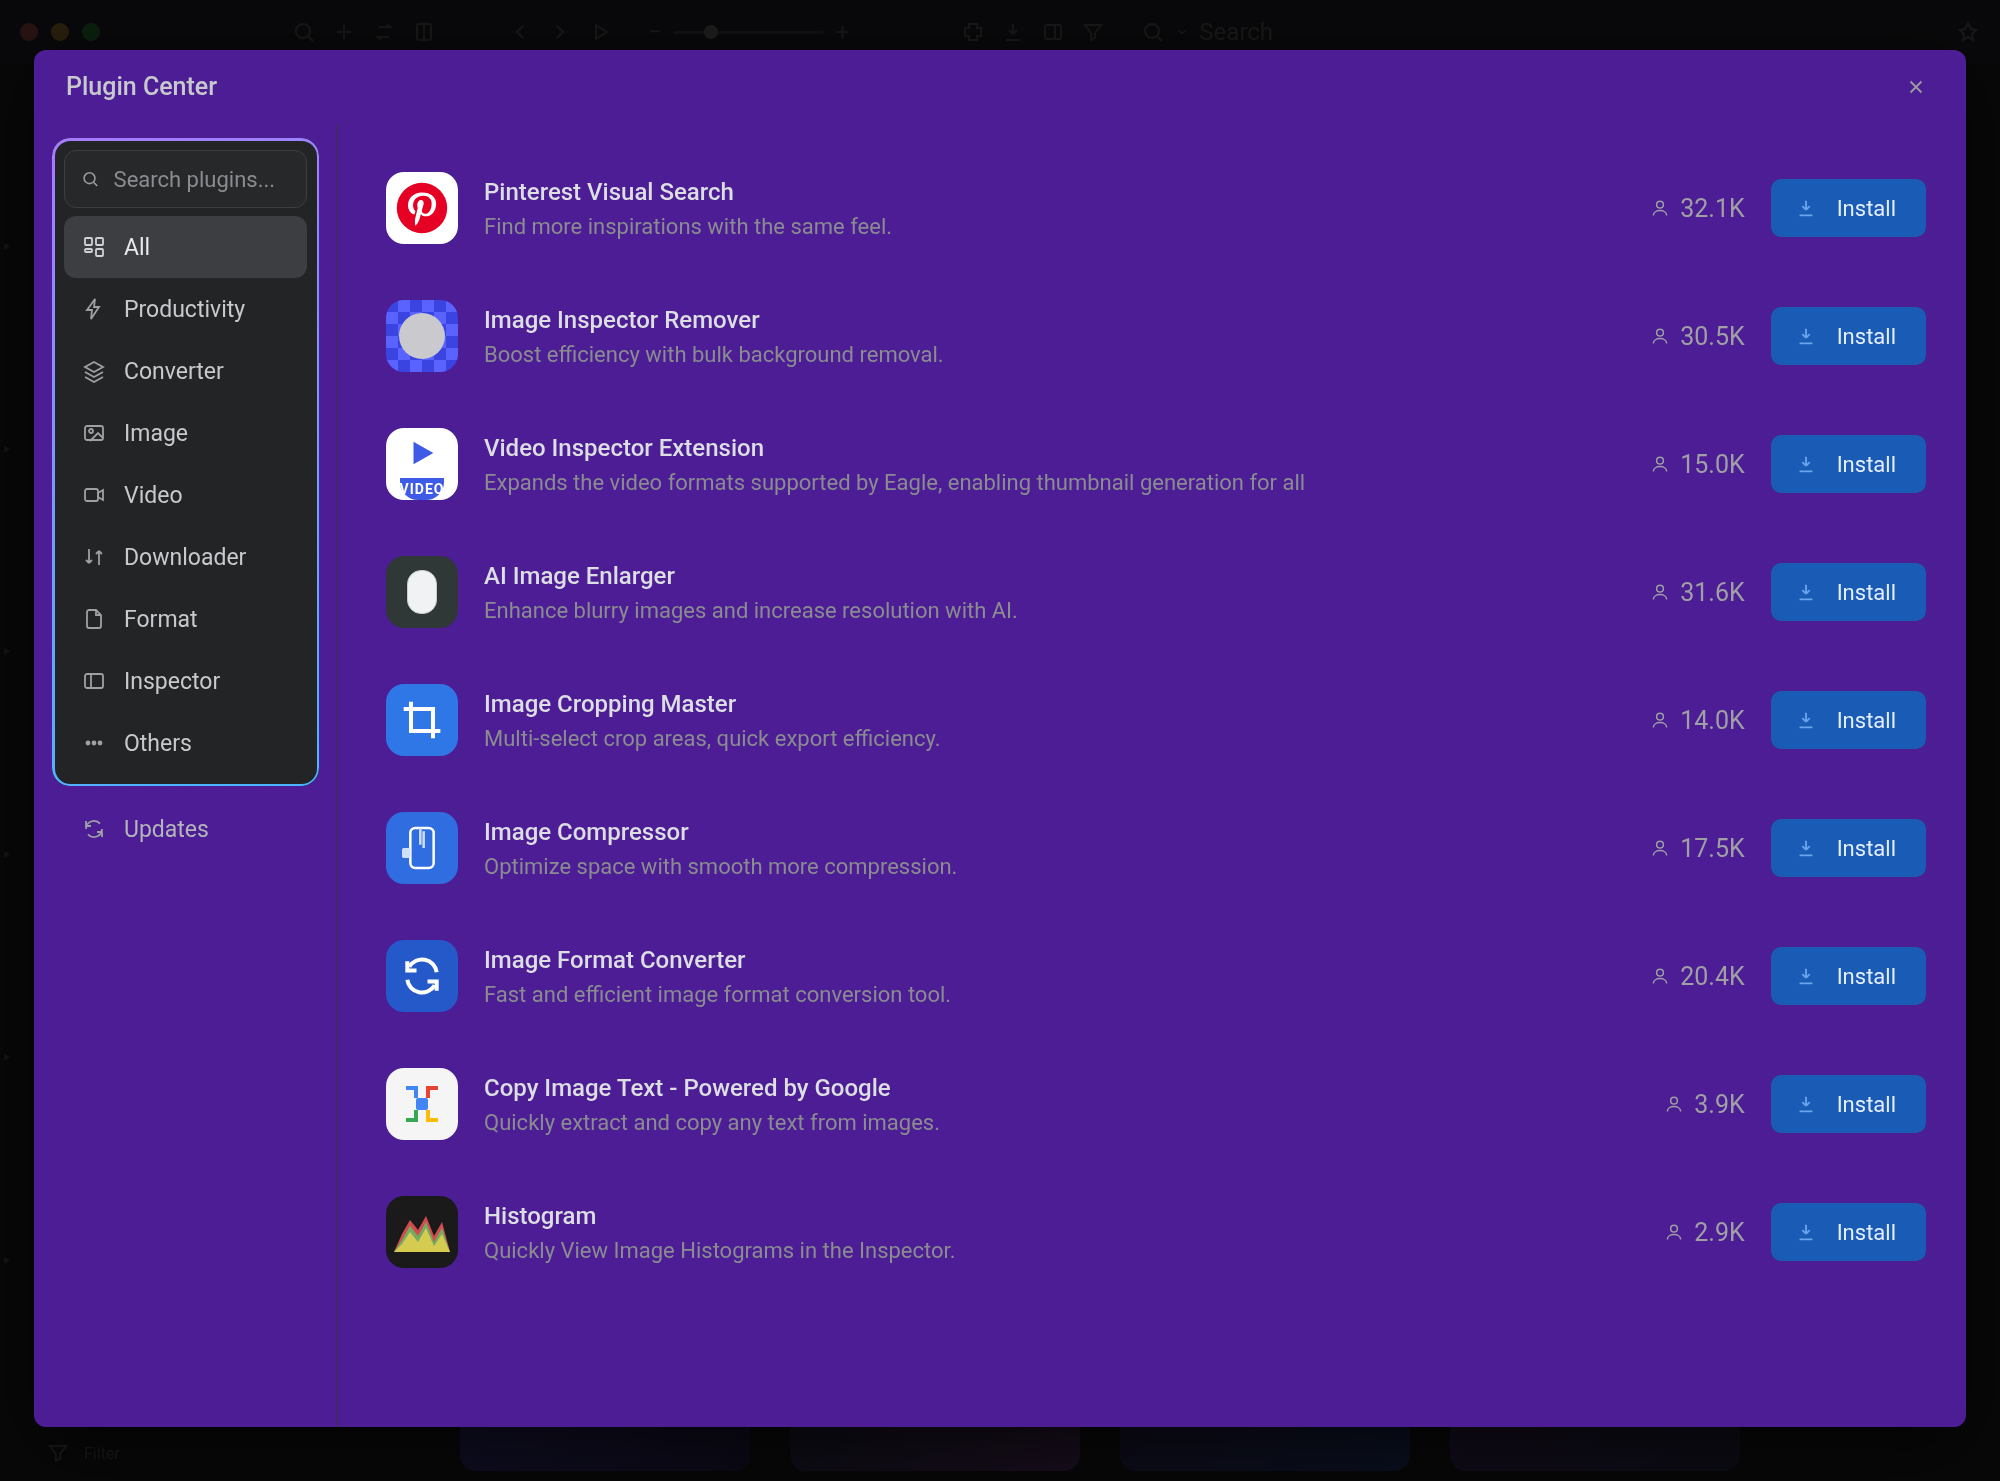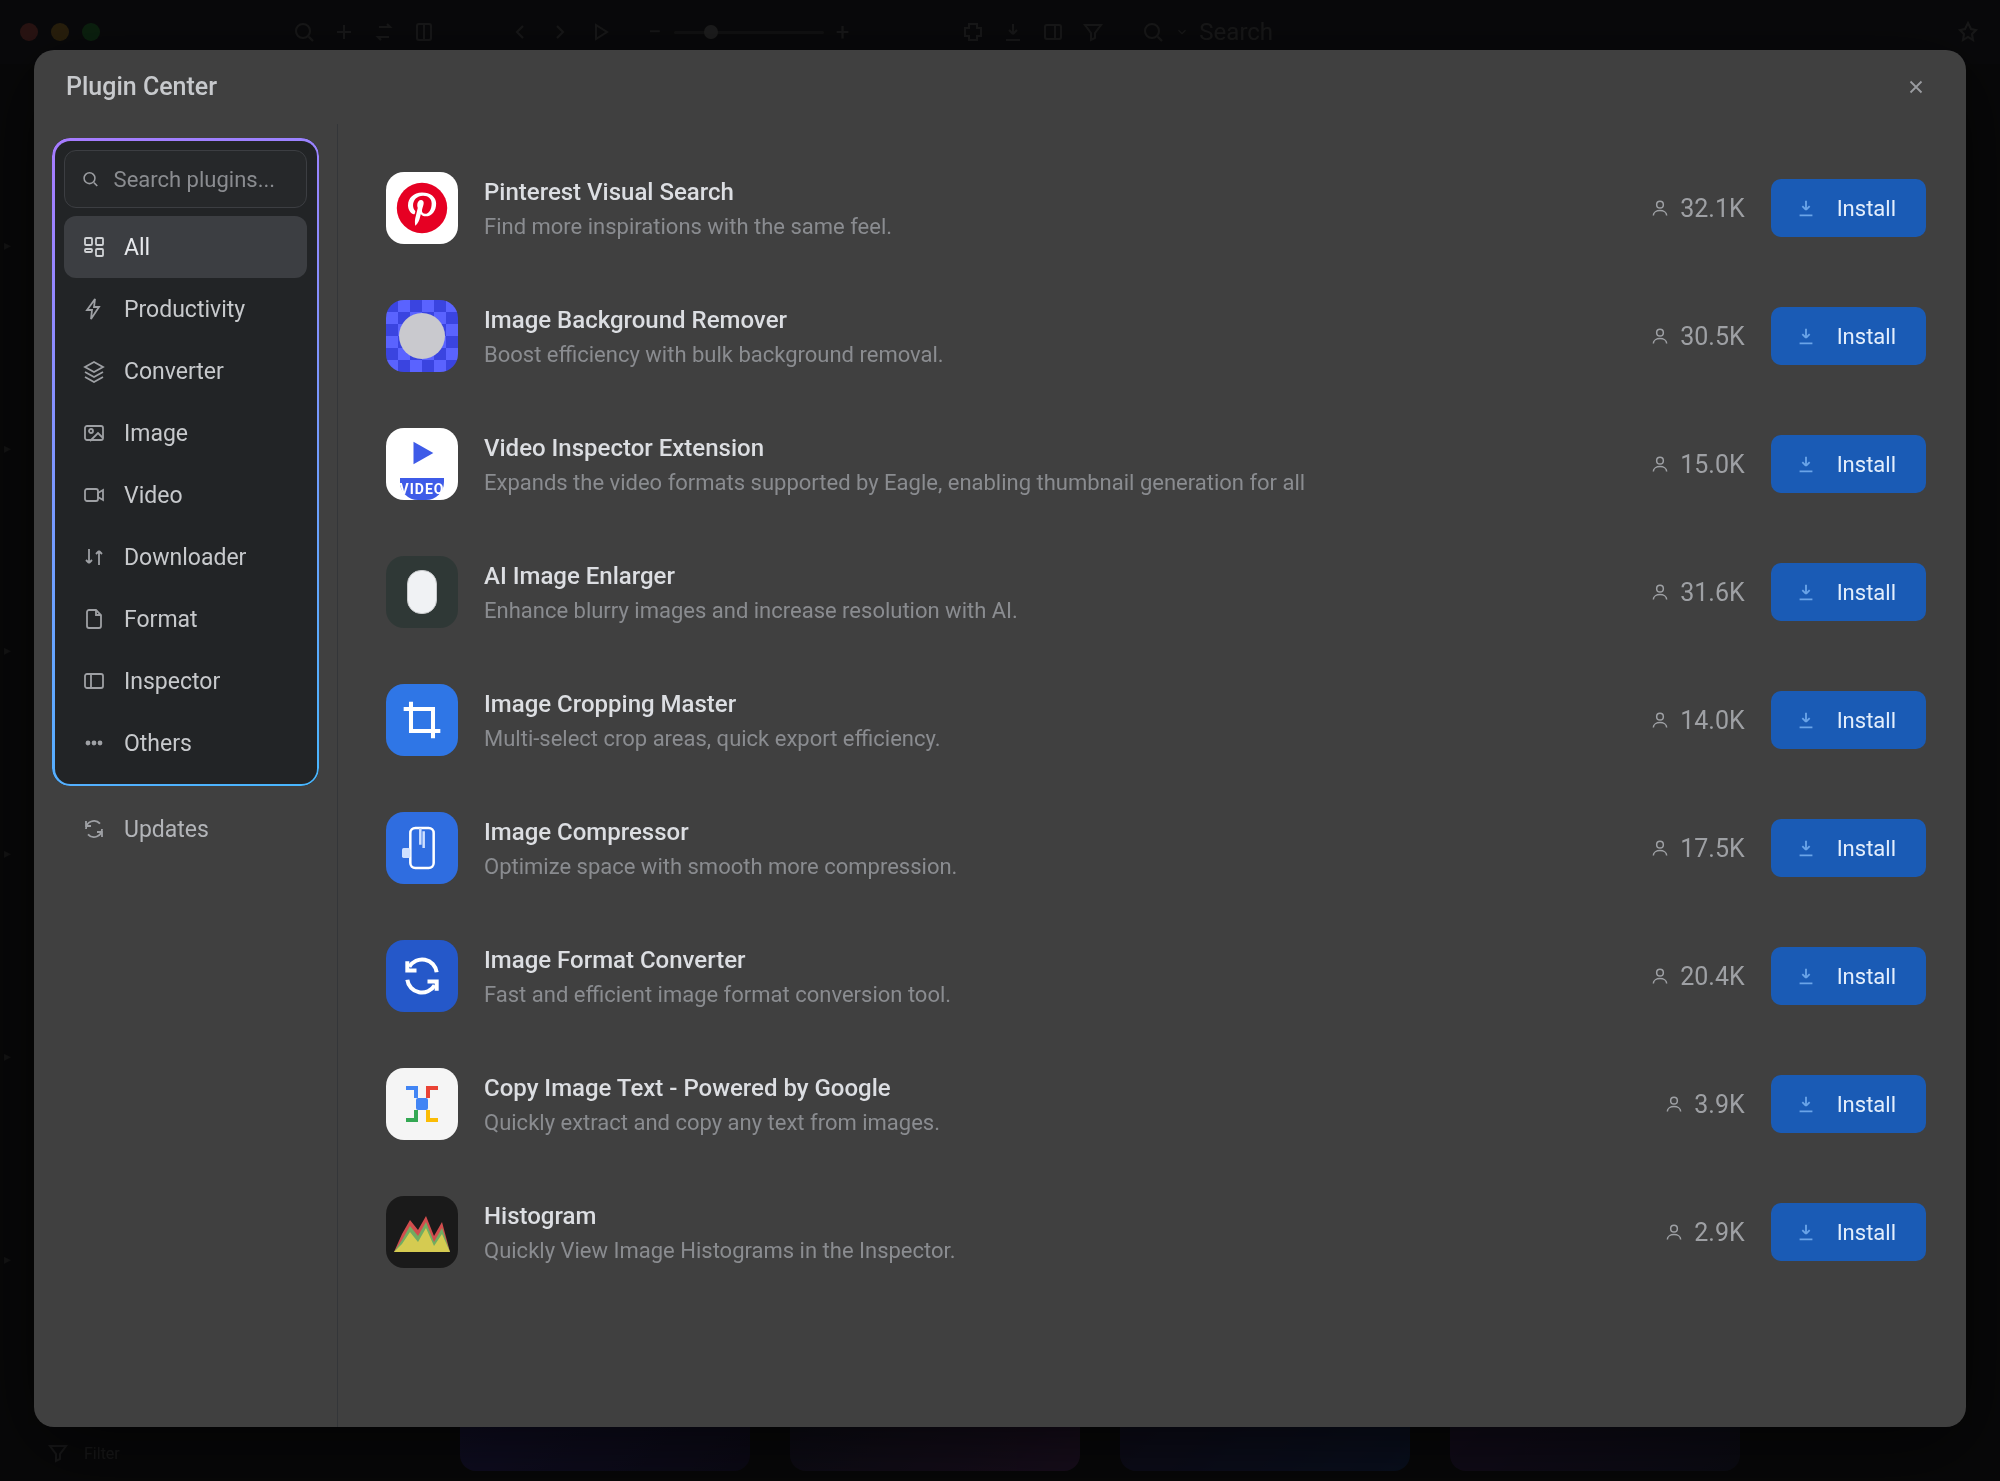--- a/index.html
+++ b/index.html
@@ -156,22 +156,22 @@
     background: rgba(0,0,0,0.45);
   }
 
   
   .modal {
     position: absolute;
     top: 50px;
     left: 34px;
     right: 34px;
     bottom: 54px;
-    background: #404040;
-    border-radius: 20px;
+    background: #4c1d95;
+    border-radius: 12px;
     display: flex;
     flex-direction: column;
     box-shadow: 0 20px 80px rgba(0,0,0,0.6);
   }
   .modal-header {
     height: 74px;
     display: flex;
     align-items: center;
     padding: 0 32px;
     border-bottom: 1px solid rgba(255,255,255,0);
@@ -622,21 +622,21 @@
           <button class="install-btn">
             <svg viewBox="0 0 24 24">
               <path d="M12 4v10m0 0l-4-4m4 4l4-4M5 20h14"></path>
             </svg>
             <span>Install</span>
           </button>
         </div>
         <div class="plugin-row">
           <div class="plugin-icon pi-bgremove"></div>
           <div class="plugin-meta">
-            <div class="plugin-name">Image Background Remover</div>
+            <div class="plugin-name">Image Inspector Remover</div>
             <div class="plugin-desc">Boost efficiency with bulk background removal.</div>
           </div>
           <div class="plugin-users">
             <svg width="20" height="20" viewBox="0 0 24 24" fill="none" stroke="#9ea0a4" stroke-width="1.8">
               <circle cx="12" cy="8" r="4"></circle>
               <path d="M4 21c0-4 4-6 8-6s8 2 8 6"></path>
             </svg>
             <span>30.5K</span>
           </div>
           <button class="install-btn">

